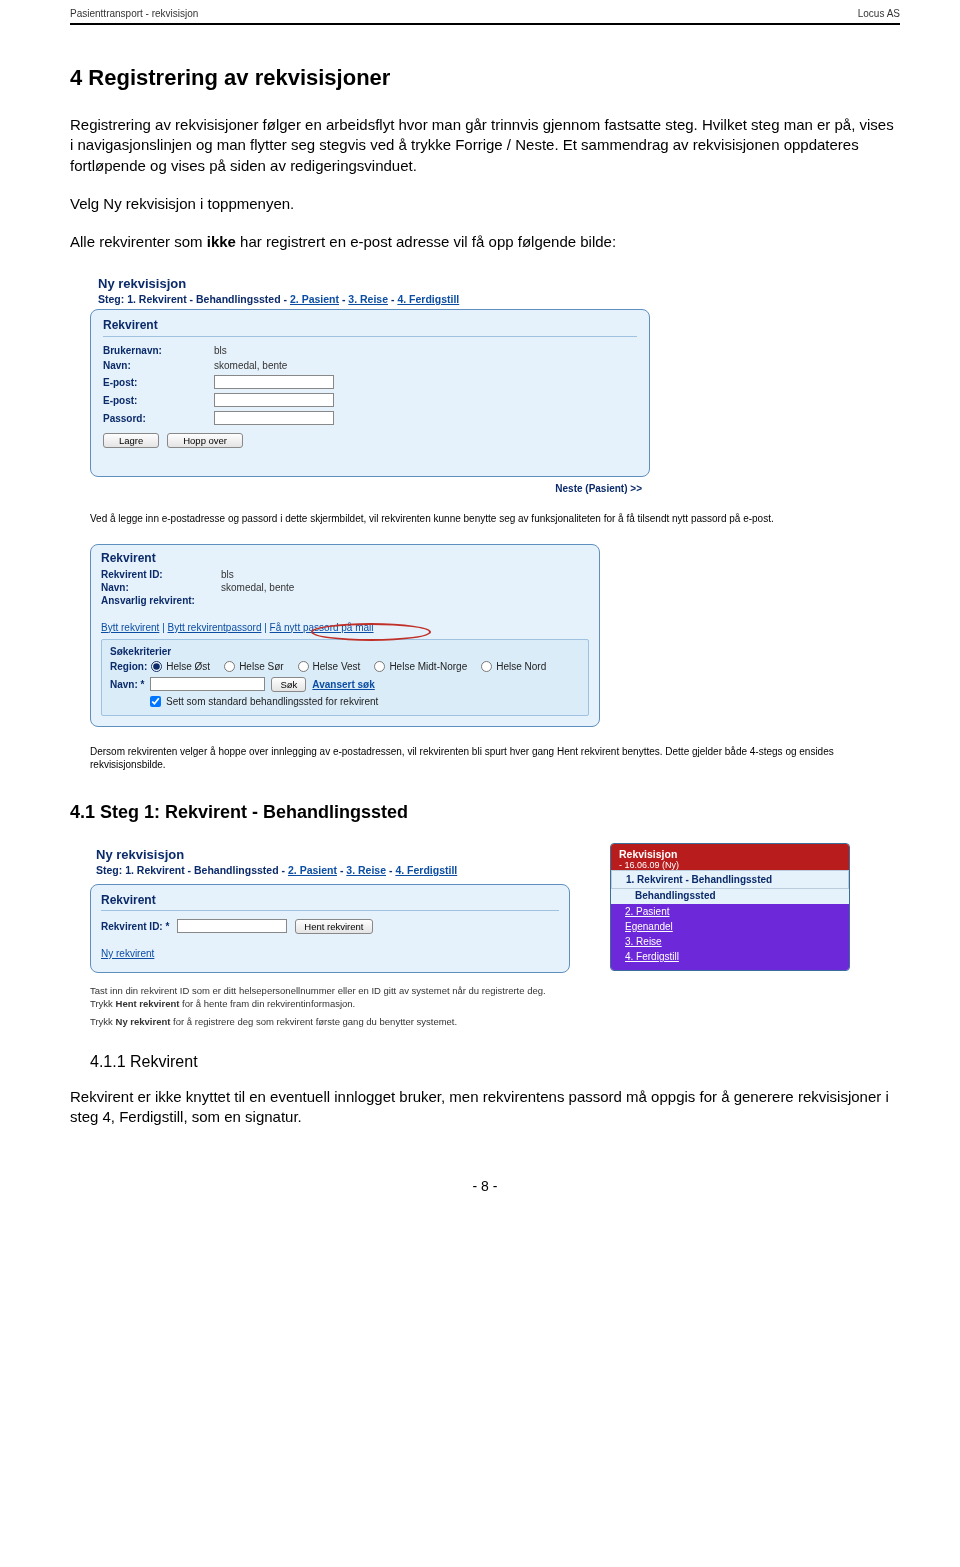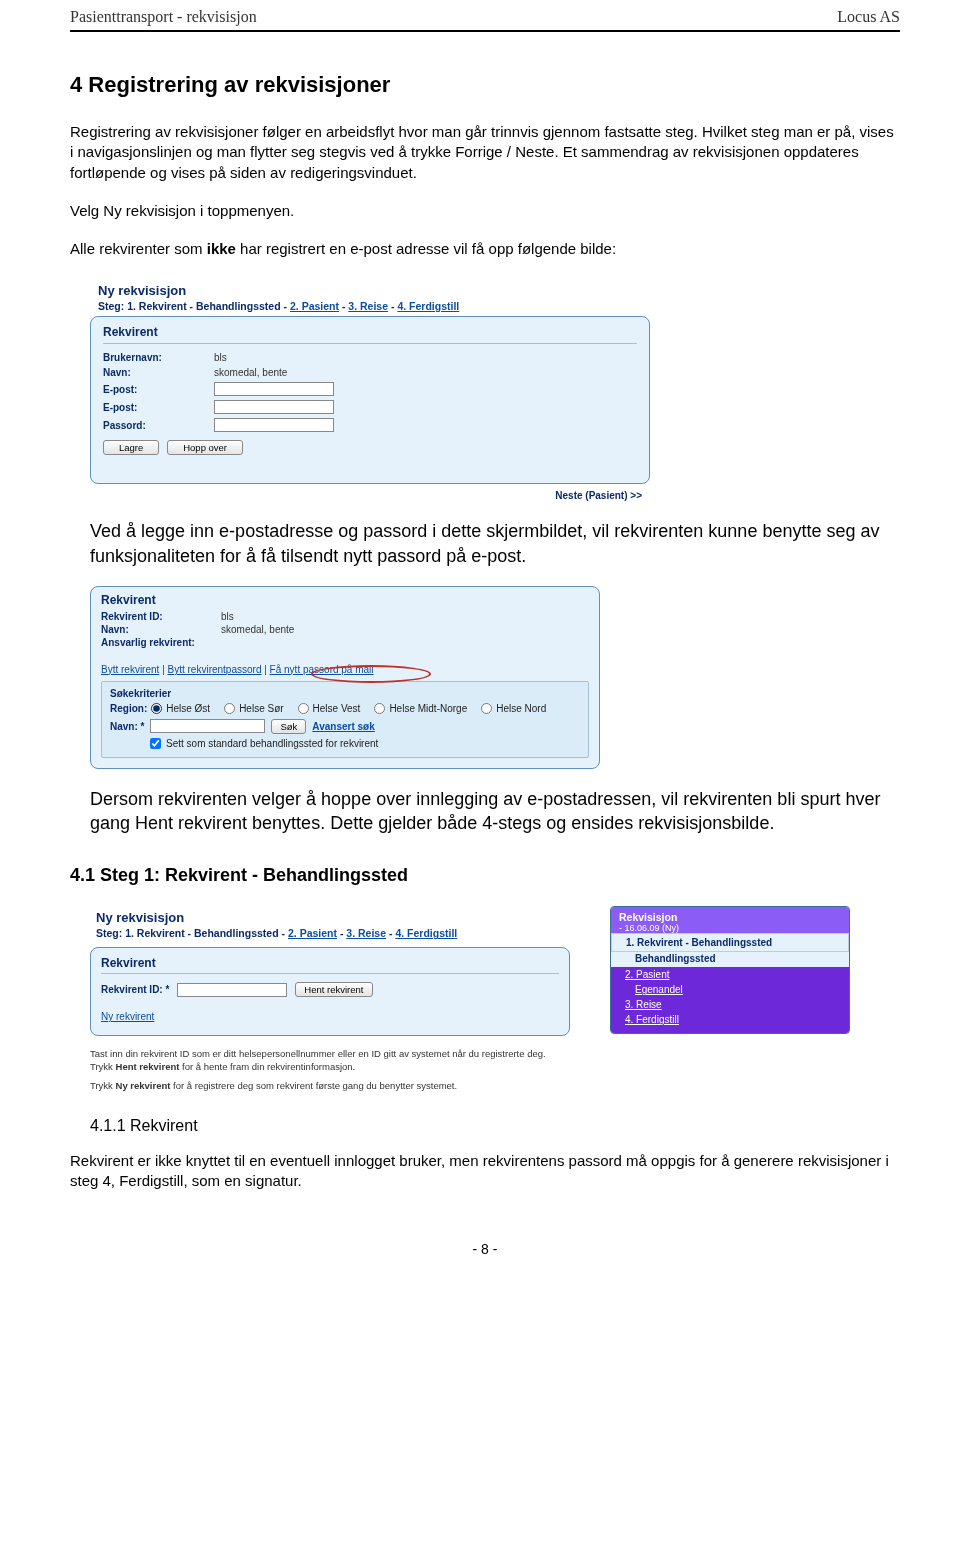--- a/index.html
+++ b/index.html
@@ -11,38 +11,37 @@
     margin: 0 auto;
     font-size: 14px;
   }
   .page {
     padding: 0 60px 40px 70px;
   }
   .header {
     display: flex;
     justify-content: space-between;
     padding: 8px 0 4px 0;
-    font-size: 16px;
+    font-size: 10px;
     color: #333;
-    font-family: Liberation Serif, serif;
   }
   .hr-top { border: none; border-top: 2px solid #000; margin-bottom: 40px; }
   h2.section {
     font-size: 22px;
     font-weight: bold;
     margin: 20px 0 24px 0;
   }
   p.body {
     font-size: 15px;
     line-height: 1.35;
     margin: 0 0 18px 0;
   }
   p.indent {
     margin-left: 20px;
-    font-size: 18px;
+    font-size: 10px;
     line-height: 1.35;
     margin-bottom: 18px;
   }
   h3.subsection {
     font-size: 18px;
     font-weight: bold;
     margin: 30px 0 20px 0;
   }
   h4.subsub {
     font-size: 16px;
@@ -205,21 +204,21 @@
   .shot3-help b { font-weight: bold; }
 
   .shot3-right {
     width: 240px;
     border: 1px solid #3a6f9a;
     border-radius: 4px;
     overflow: hidden;
     font-size: 10.5px;
   }
   .shot3-rhead {
-    background: #8b5cf6;
+    background: #b91c1c;
     color: #fff;
     padding: 4px 16px 0 8px;
     font-weight: bold;
   }
   .shot3-rdate { font-size: 9px; font-weight: normal; display: block; }
   .shot3-rlist { background: #6d28d9; color: #fff; padding: 0 0 6px 0; }
   .shot3-ritem { padding: 2px 10px 2px 14px; font-size: 10px; text-decoration: underline; cursor: pointer; color: #fff;}
   .shot3-ritem-active {
     background: #e6f2fb; color: #0a2a6a; text-decoration: none;
     padding: 3px 10px 3px 14px; font-weight: bold; border: 1px solid #bcd; font-size: 10px;
@@ -370,21 +369,21 @@
 
     <div class="shot3-right">
       <div class="shot3-rhead">
         <span>Rekvisisjon</span>
         <span class="shot3-rdate">- 16.06.09 (Ny)</span>
       </div>
       <div class="shot3-rlist">
         <div class="shot3-ritem-active">1. Rekvirent - Behandlingssted</div>
         <div class="shot3-ritem-sub">Behandlingssted</div>
         <div class="shot3-ritem">2. Pasient</div>
-        <div class="shot3-ritem" style="padding-left:24px;text-decoration:underline;">Egenandel</div>
+        <div class="shot3-ritem" style="padding-left:14px;text-decoration:underline;">Egenandel</div>
         <div class="shot3-ritem">3. Reise</div>
         <div class="shot3-ritem">4. Ferdigstill</div>
       </div>
     </div>
   </div>
 
   <h4 class="subsub">4.1.1   Rekvirent</h4>
   <p class="body">Rekvirent er ikke knyttet til en eventuell innlogget bruker, men rekvirentens passord må oppgis for å generere rekvisisjoner i steg 4, Ferdigstill, som en signatur.</p>
 
   <div class="page-num">- 8 -</div>

